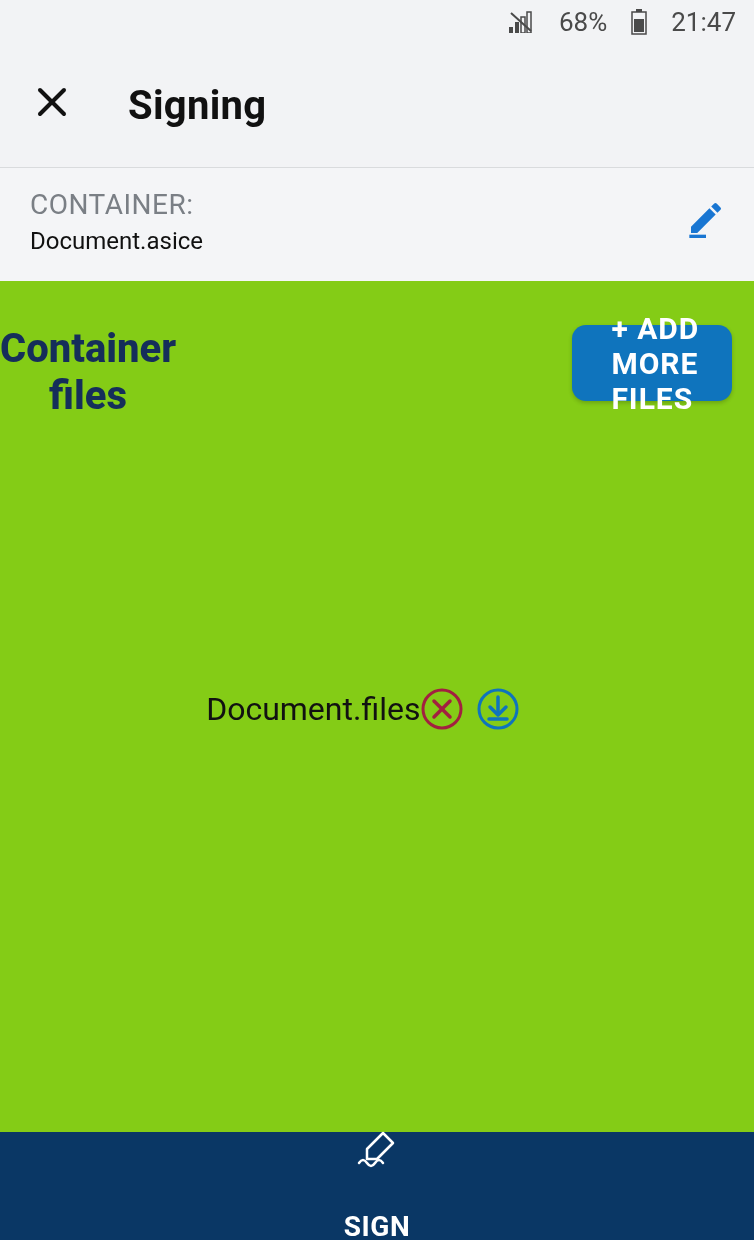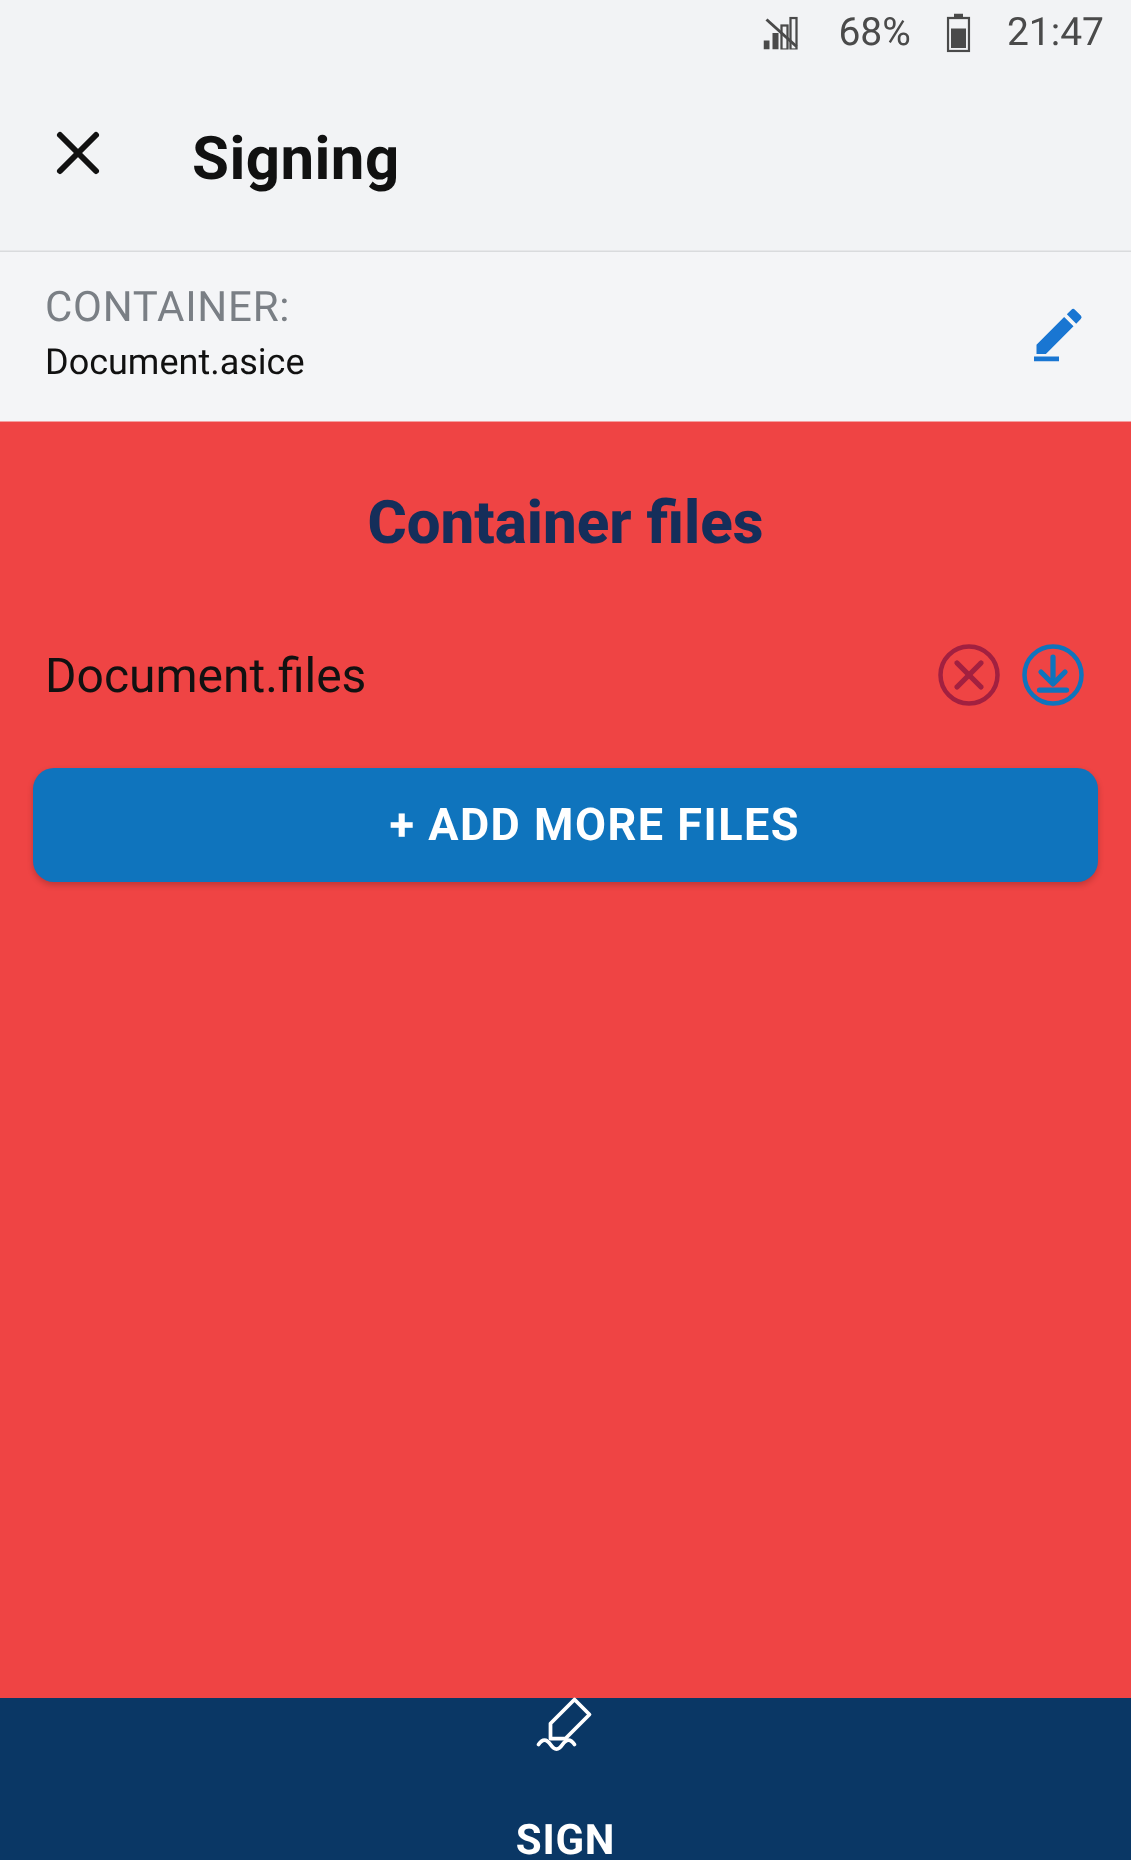--- a/index.html
+++ b/index.html
@@ -46,42 +46,41 @@
     font-size: 40px;
     font-weight: 700;
     color: #111;
     letter-spacing: 0.3px;
   }
   .container-section {
     background: #f4f5f7;
     padding: 20px 18px 26px 30px;
     display: flex;
     justify-content: space-between;
-    align-items: flex-end;
   }
   .container-info .label {
     font-size: 28px;
     color: #7a7f85;
     letter-spacing: 0.5px;
   }
   .container-info .name {
     font-size: 24px;
     color: #111;
     margin-top: 6px;
   }
   .edit-icon {
     color: #1976d2;
     cursor: pointer;
     padding: 10px;
   }
   .files-area {
     flex: 1;
-    background: #ef4444;
-    display: flex;
-    flex-direction: column;
+    background: #84cc16;
+    display: flex;
+    flex-direction: row;
     padding-top: 44px;
   }
   .files-title {
     text-align: center;
     font-size: 40px;
     font-weight: 800;
     color: #152e5a;
     margin-bottom: 56px;
   }
   .file-row {

